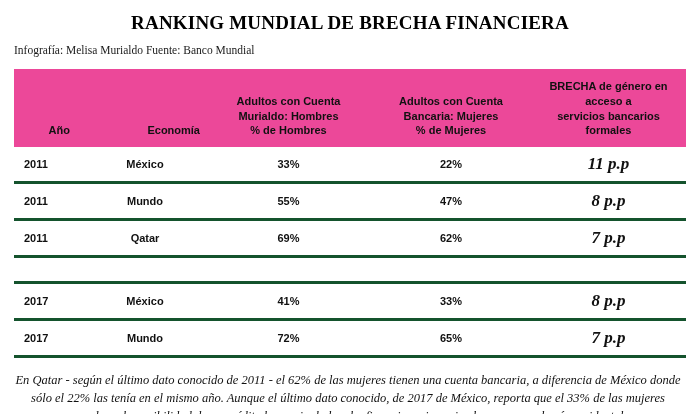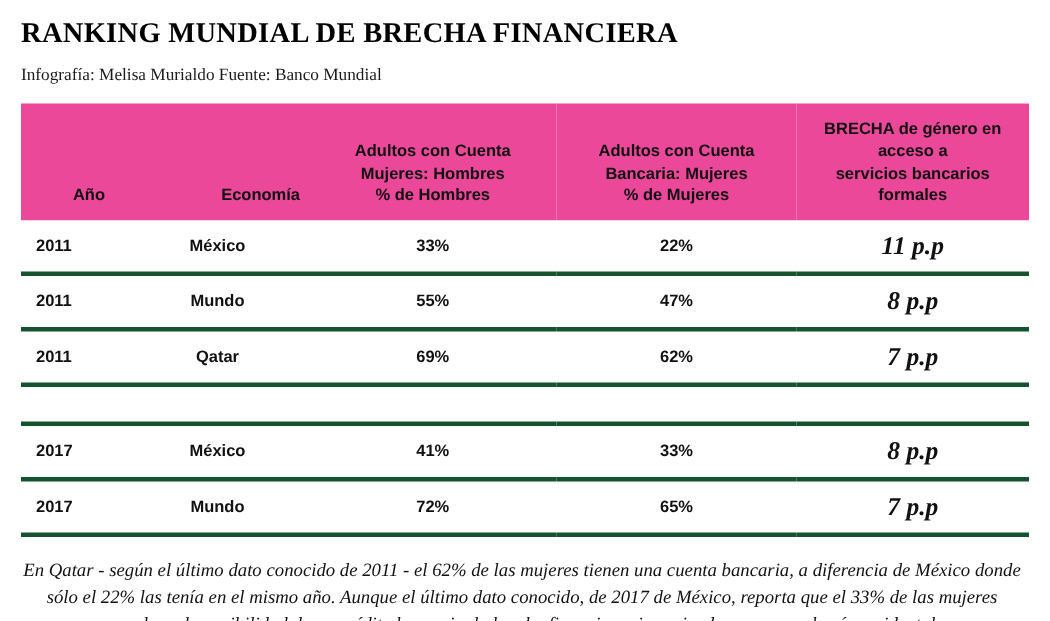--- a/index.html
+++ b/index.html
@@ -22,20 +22,21 @@
     position: relative;
   }
   .title {
     font-family: "Liberation Serif", serif;
     font-weight: bold;
     font-size: 19px;
     letter-spacing: 0.2px;
     line-height: 1.15;
     margin: 2px 0 0 0;
     color: #000000;
+    text-align: center;
   }
   .subtitle {
     font-family: "Liberation Serif", serif;
     font-weight: bold;
     font-size: 15.5px;
     line-height: 1.2;
     margin: 4px 0 0 0;
     color: #000000;
   }
   .credit {
@@ -130,21 +131,21 @@
         <col class="c-men">
         <col class="c-women">
         <col class="c-gap">
       </colgroup>
       <thead>
         <tr>
           <th class="left">Año</th>
           <th class="left">Economía</th>
           <th>
             <span>Adultos con Cuenta</span><br>
-            <span>Mujeres: Hombres</span><br>
+            <span>Murialdo: Hombres</span><br>
             <span>% de Hombres</span>
           </th>
           <th>
             <span>Adultos con Cuenta</span><br>
             <span>Bancaria: Mujeres</span><br>
             <span>% de Mujeres</span>
           </th>
           <th>
             <span>BRECHA de género en acceso a</span><br>
             <span>servicios bancarios formales</span>

